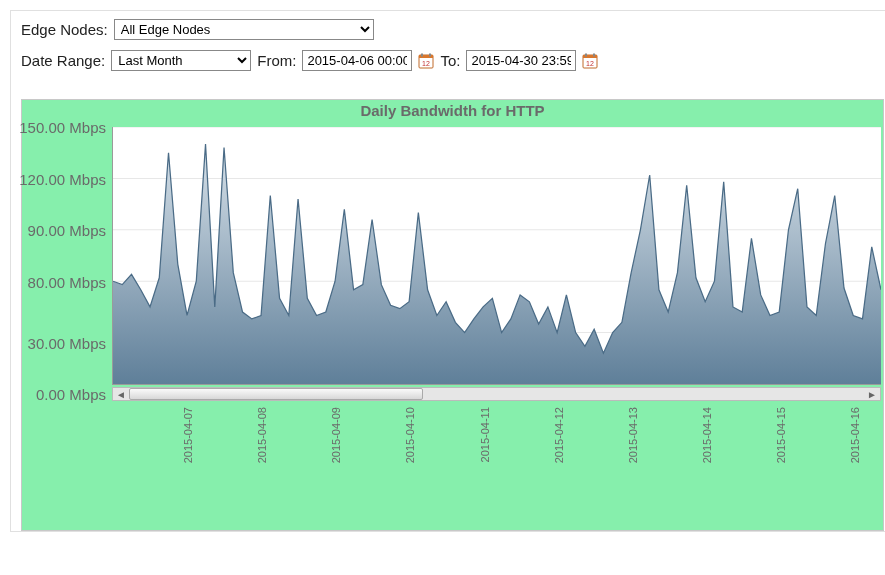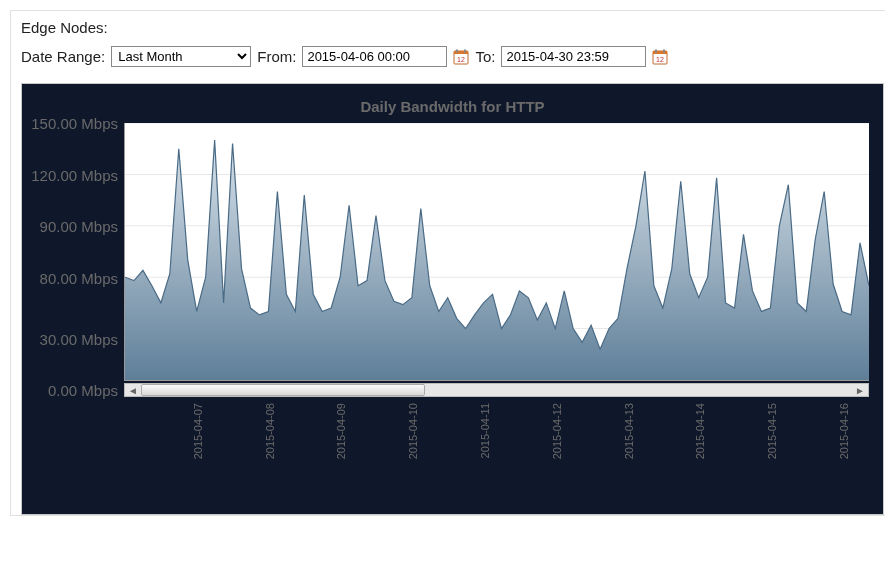--- a/index.html
+++ b/index.html
@@ -30,35 +30,35 @@
     border: 1px solid #888;
     background: #fff;
     padding: 1px 2px;
   }
   #edge-select { width: 260px; }
   #range-select { width: 140px; }
   .filter-row input[type="text"] {
     font-size: 13px;
     border: 1px solid #888;
     padding: 2px 4px;
-    width: 145px;
+    width: 110px;
   }
   .cal-icon {
     width: 16px; height: 16px;
     display: inline-flex;
     align-items: center;
     justify-content: center;
     cursor: pointer;
   }
   .cal-icon svg { width: 16px; height: 16px; }
   .chart-outer {
-    margin-top: 16px;
+    margin-top: 28px;
     border: 1px solid #c8c8c8;
-    background: #0f172a;
-    padding: 14px;
+    background: #86efac;
+    padding: 2px;
     height: 432px;
     position: relative;
   }
   .chart-title {
     text-align: center;
     font-weight: bold;
     color: #6a6a6a;
     font-size: 15px;
     margin-bottom: 8px;
   }
@@ -142,20 +142,23 @@
     white-space: nowrap;
   }
 </style>
 </head>
 <body>
 
 <div class="panel">
 
   <div class="filter-row">
     <label>Edge Nodes:</label>
+    <select id="edge-select">
+      <option>All Edge Nodes</option>
+    </select>
   </div>
 
   <div class="filter-row">
     <label>Date Range:</label>
     <select id="range-select">
       <option>Last Month</option>
     </select>
     <label>From:</label>
     <input type="text" value="2015-04-06 00:00" style="">
     <span class="cal-icon">

